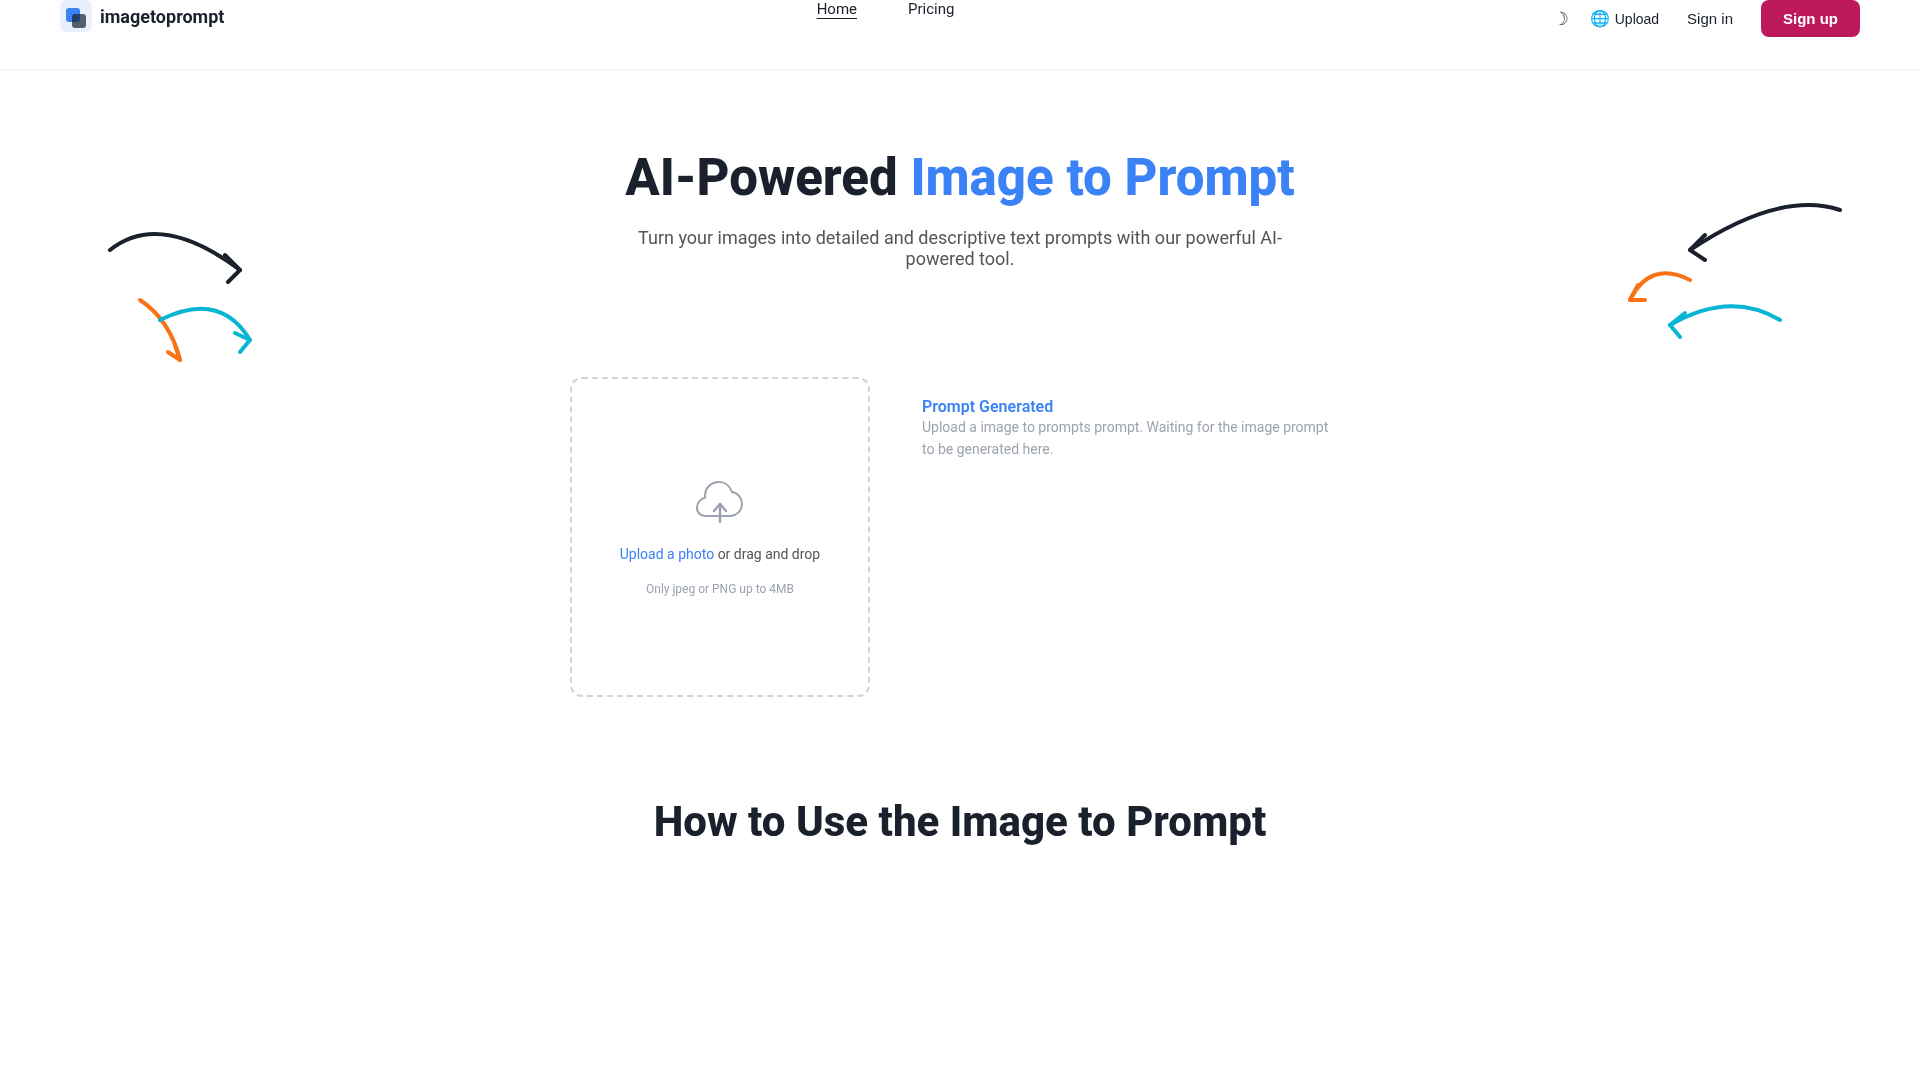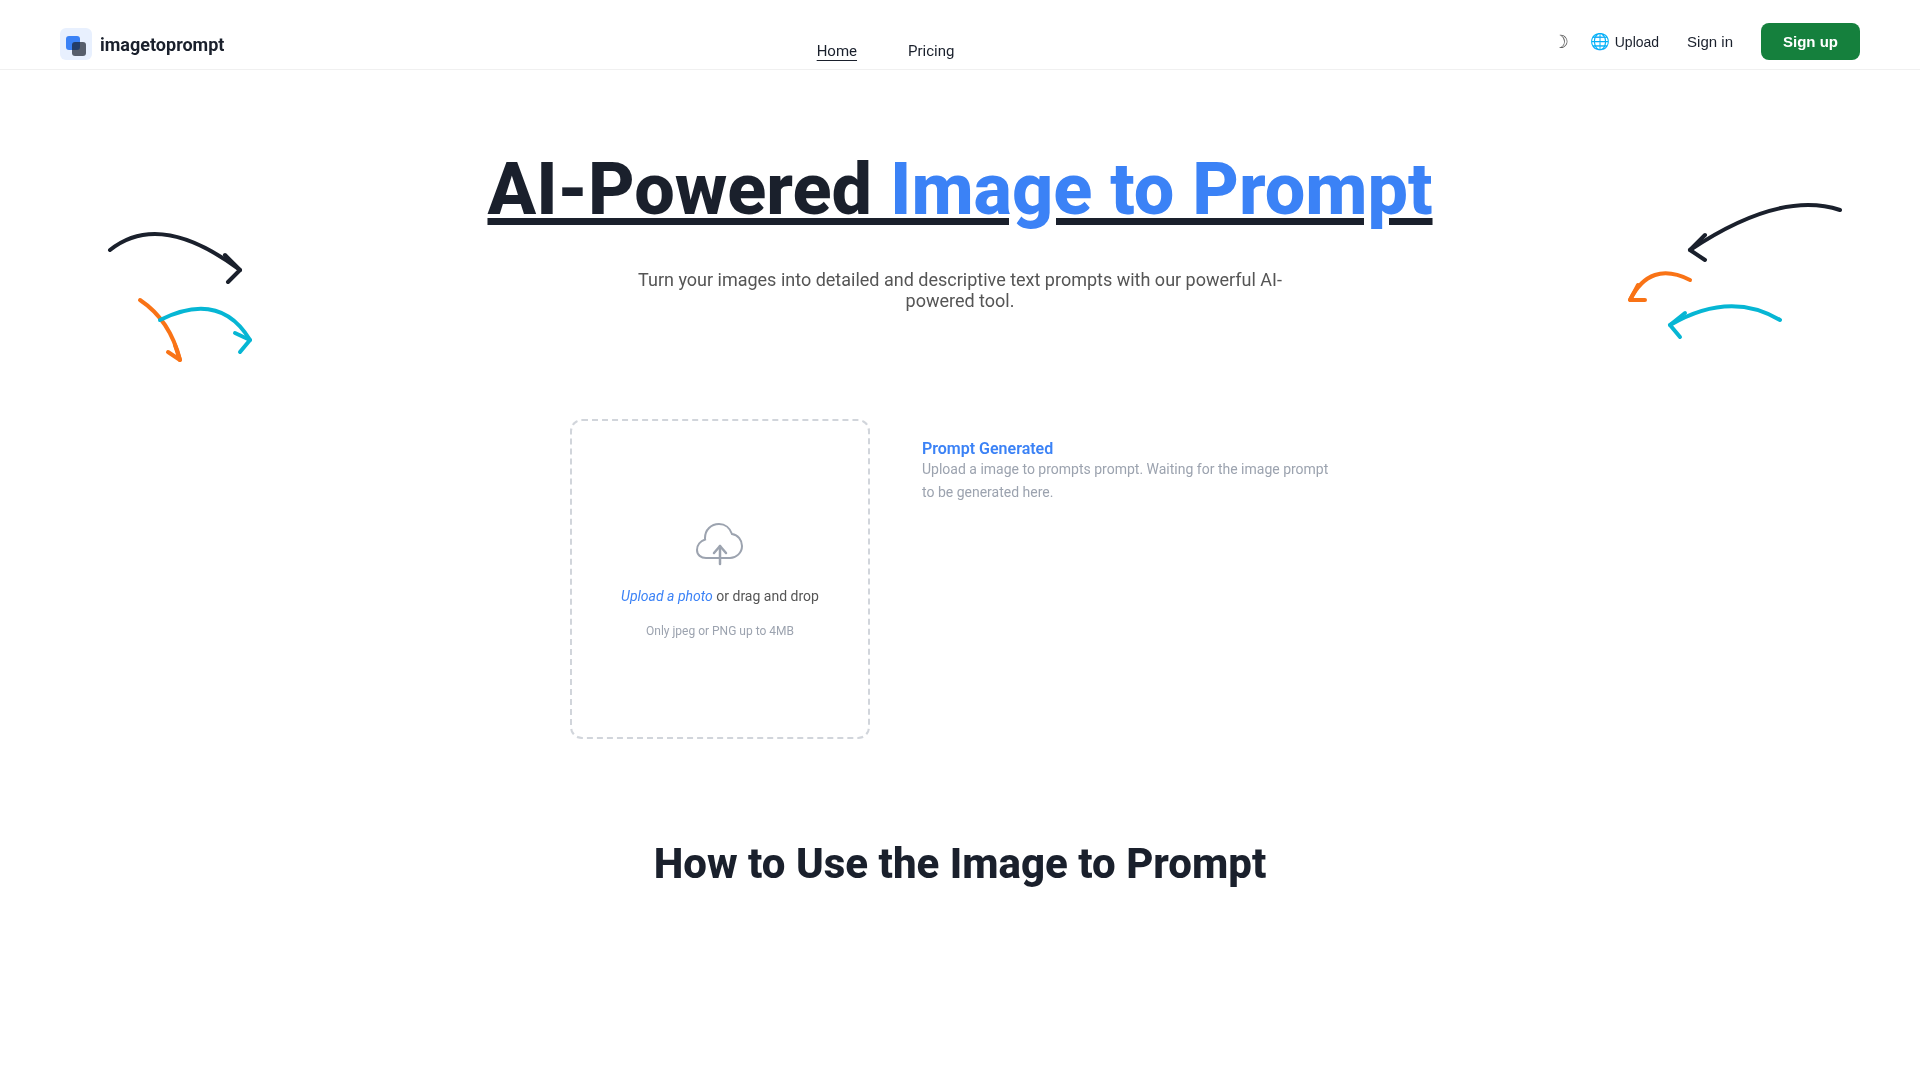--- a/index.html
+++ b/index.html
@@ -6,23 +6,23 @@
     body {
       font-family: -apple-system, BlinkMacSystemFont, 'Segoe UI', Roboto, sans-serif;
       background: #ffffff;
       color: #1a202c;
       min-height: 1080px;
     }
 
     
     .navbar {
       display: flex;
-      align-items: flex-end;
+      align-items: flex-start;
       justify-content: space-between;
-      padding: 9px 60px;
+      padding: 0 60px;
       height: 70px;
       border-bottom: 1px solid #f0f0f0;
     }
     .navbar-logo {
       display: flex;
       align-items: center;
       gap: 8px;
       font-size: 18px;
       font-weight: 700;
       color: #1a202c;
@@ -77,44 +77,43 @@
     .globe-icon { font-size: 16px; }
     .signin-btn {
       background: none;
       border: none;
       cursor: pointer;
       font-size: 15px;
       color: #1a202c;
       padding: 8px 12px;
     }
     .signup-btn {
-      background: #15803d;
+      background: #be185d;
       color: #fff;
       border: none;
       border-radius: 8px;
       padding: 10px 22px;
       font-size: 15px;
       font-weight: 600;
       cursor: pointer;
     }
 
     
     .hero {
       position: relative;
       text-align: center;
       padding: 80px 60px 60px;
       overflow: hidden;
     }
     .hero-title {
-      font-size: 72px;
+      font-size: 51px;
       font-weight: 800;
       line-height: 1.1;
       color: #1a202c;
-      margin-bottom: 40px;
-      text-decoration: underline;
+      margin-bottom: 21px;
     }
     .hero-title-blue {
       color: #3b82f6;
     }
     .hero-subtitle {
       font-size: 18px;
       color: #555;
       margin-bottom: 48px;
       max-width: 680px;
       margin-left: auto;
@@ -164,21 +163,20 @@
     }
     .upload-text {
       font-size: 14px;
       color: #555;
       text-align: center;
     }
     .upload-link {
       color: #3b82f6;
       cursor: pointer;
       text-decoration: none;
-      font-style: italic;
     }
     .upload-hint {
       font-size: 12px;
       color: #9ca3af;
       margin-top: 20px;
     }
 
     
     .prompt-output {
       flex: 1;

